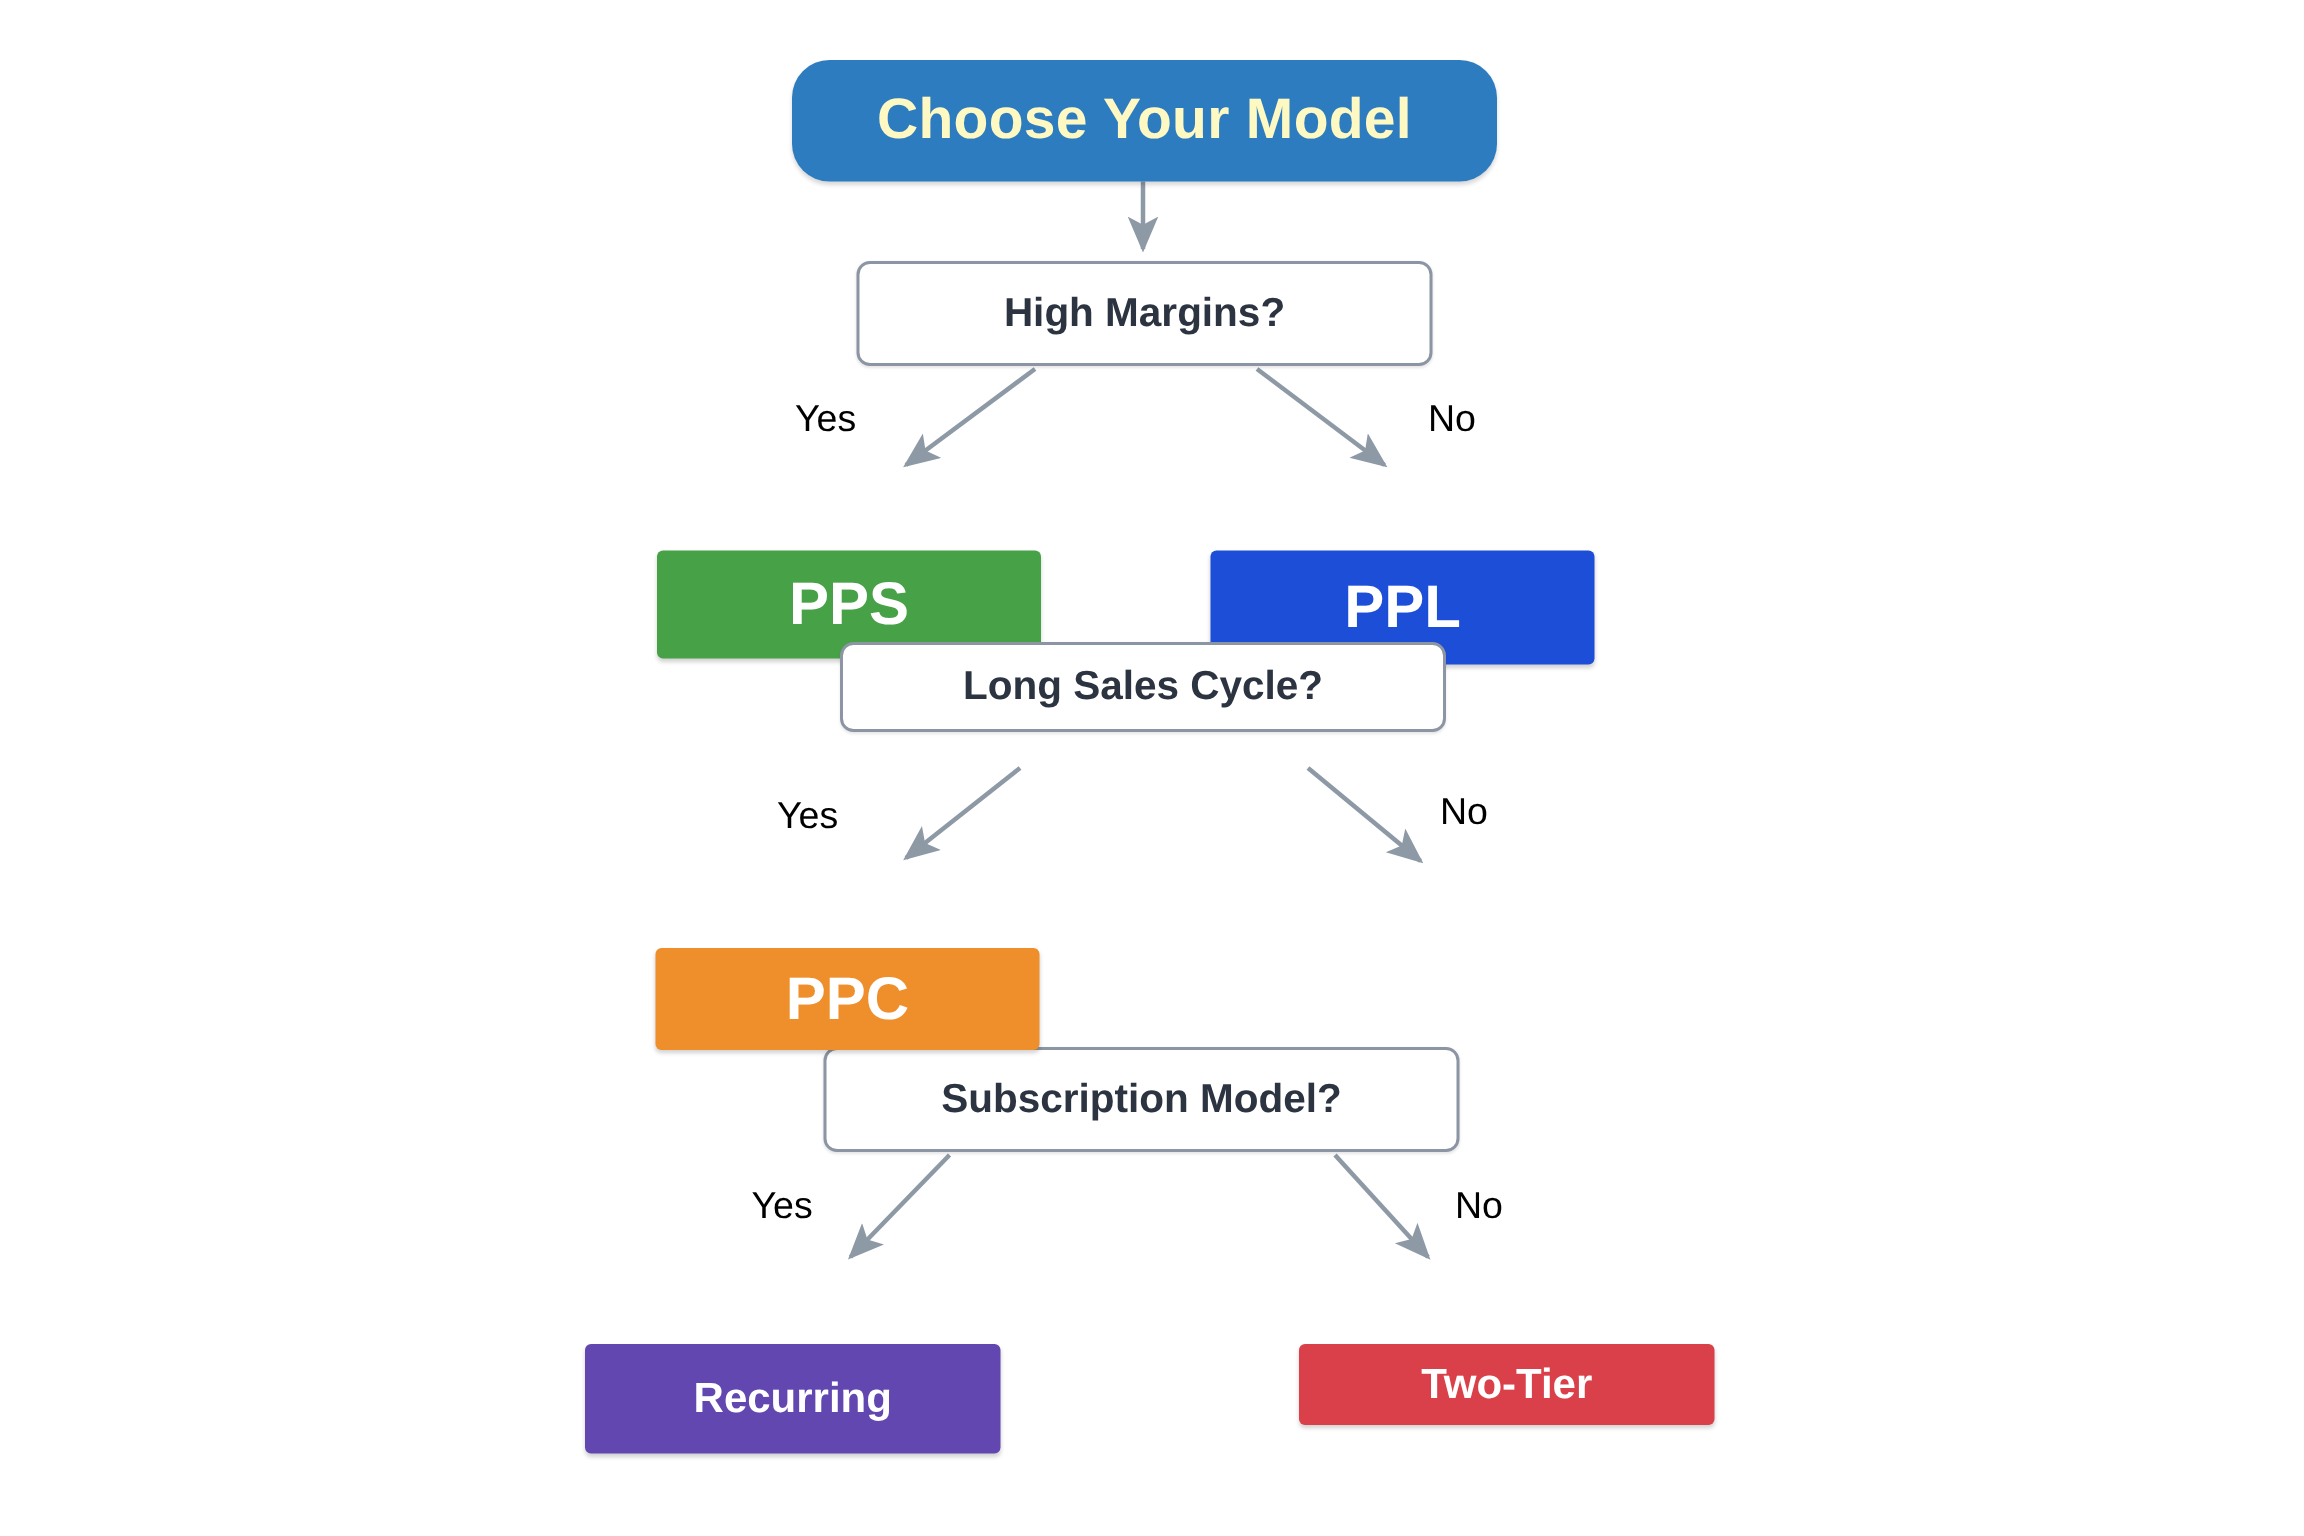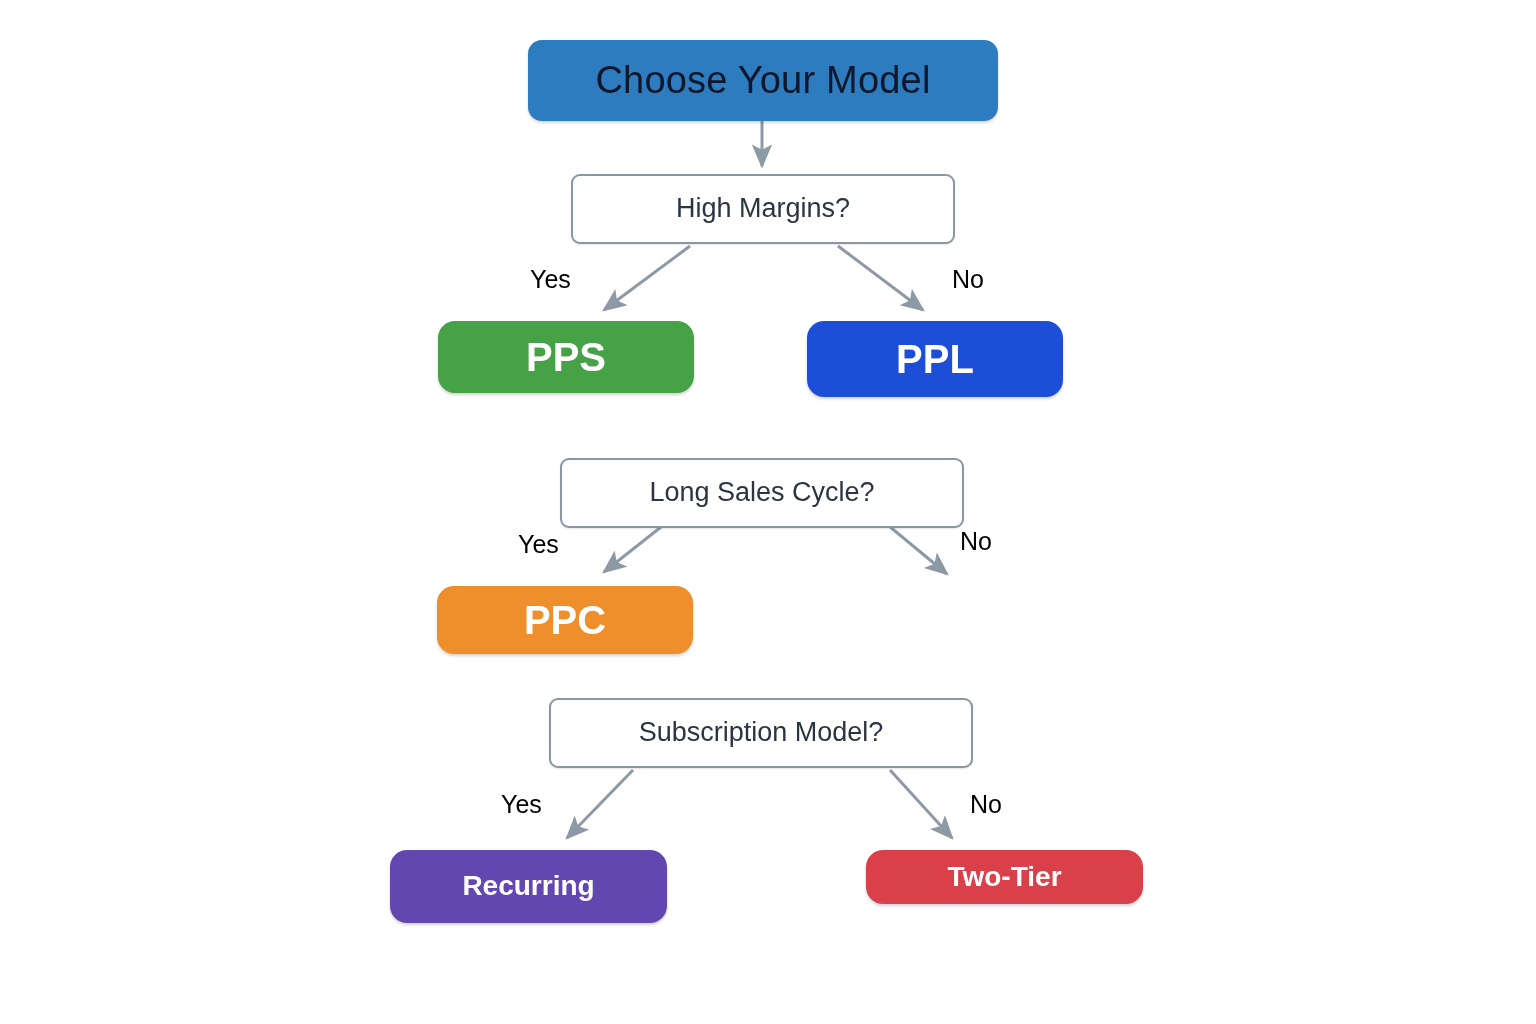--- a/index.html
+++ b/index.html
@@ -33,45 +33,46 @@
     align-items: center;
     justify-content: center;
     box-sizing: border-box;
     text-align: center;
     line-height: 1.1;
     white-space: nowrap;
   }
 
   
   .node.root {
-    border-radius: 14px;
-    color: #0f172a;
-    font-weight: normal;
+    border-radius: 25px;
+    color: #fef9c3;
+    font-weight: bold;
     font-size: 38px;
     letter-spacing: 0.2px;
     box-shadow: 0 2px 3px rgba(0,0,0,0.16);
   }
 
   
   .node.decision {
     background: #ffffff;
     border: 2px solid #8b95a3;
     border-radius: 9px;
     color: #2b3440;
-    font-weight: normal;
+    font-weight: bold;
     font-size: 27px;
     box-shadow: 0 1px 2px rgba(0,0,0,0.10);
   }
 
   
   .node.outcome {
-    border-radius: 17px;
+    border-radius: 4px;
     color: #ffffff;
     font-weight: bold;
     box-shadow: 0 2px 3px rgba(0,0,0,0.18);
+    margin-top: 46px;
   }
   .node.outcome.big {
     font-size: 40px;
   }
   .node.outcome.mid {
     font-size: 28px;
   }
 
   .edge-label {
     position: absolute;
@@ -121,21 +122,21 @@
   <div class="edge-label" style="left:952px; top:265px;">No</div>
 
   <div class="node outcome big" style="left:438px; top:321px; width:256px; height:72px; background:#47A247;">
     <span>PPS</span>
   </div>
 
   <div class="node outcome big" style="left:807px; top:321px; width:256px; height:76px; background:#1d4ed8;">
     <span>PPL</span>
   </div>
 
-  <div class="node decision" style="left:560px; top:458px; width:404px; height:70px;">
+  <div class="node decision" style="left:560px; top:428px; width:404px; height:60px;">
     <span>Long Sales Cycle?</span>
   </div>
 
   <div class="edge-label" style="left:518px; top:530px;">Yes</div>
 
   <div class="edge-label" style="left:960px; top:527px;">No</div>
 
   <div class="node decision" style="left:549px; top:698px; width:424px; height:70px;">
     <span>Subscription Model?</span>
   </div>

